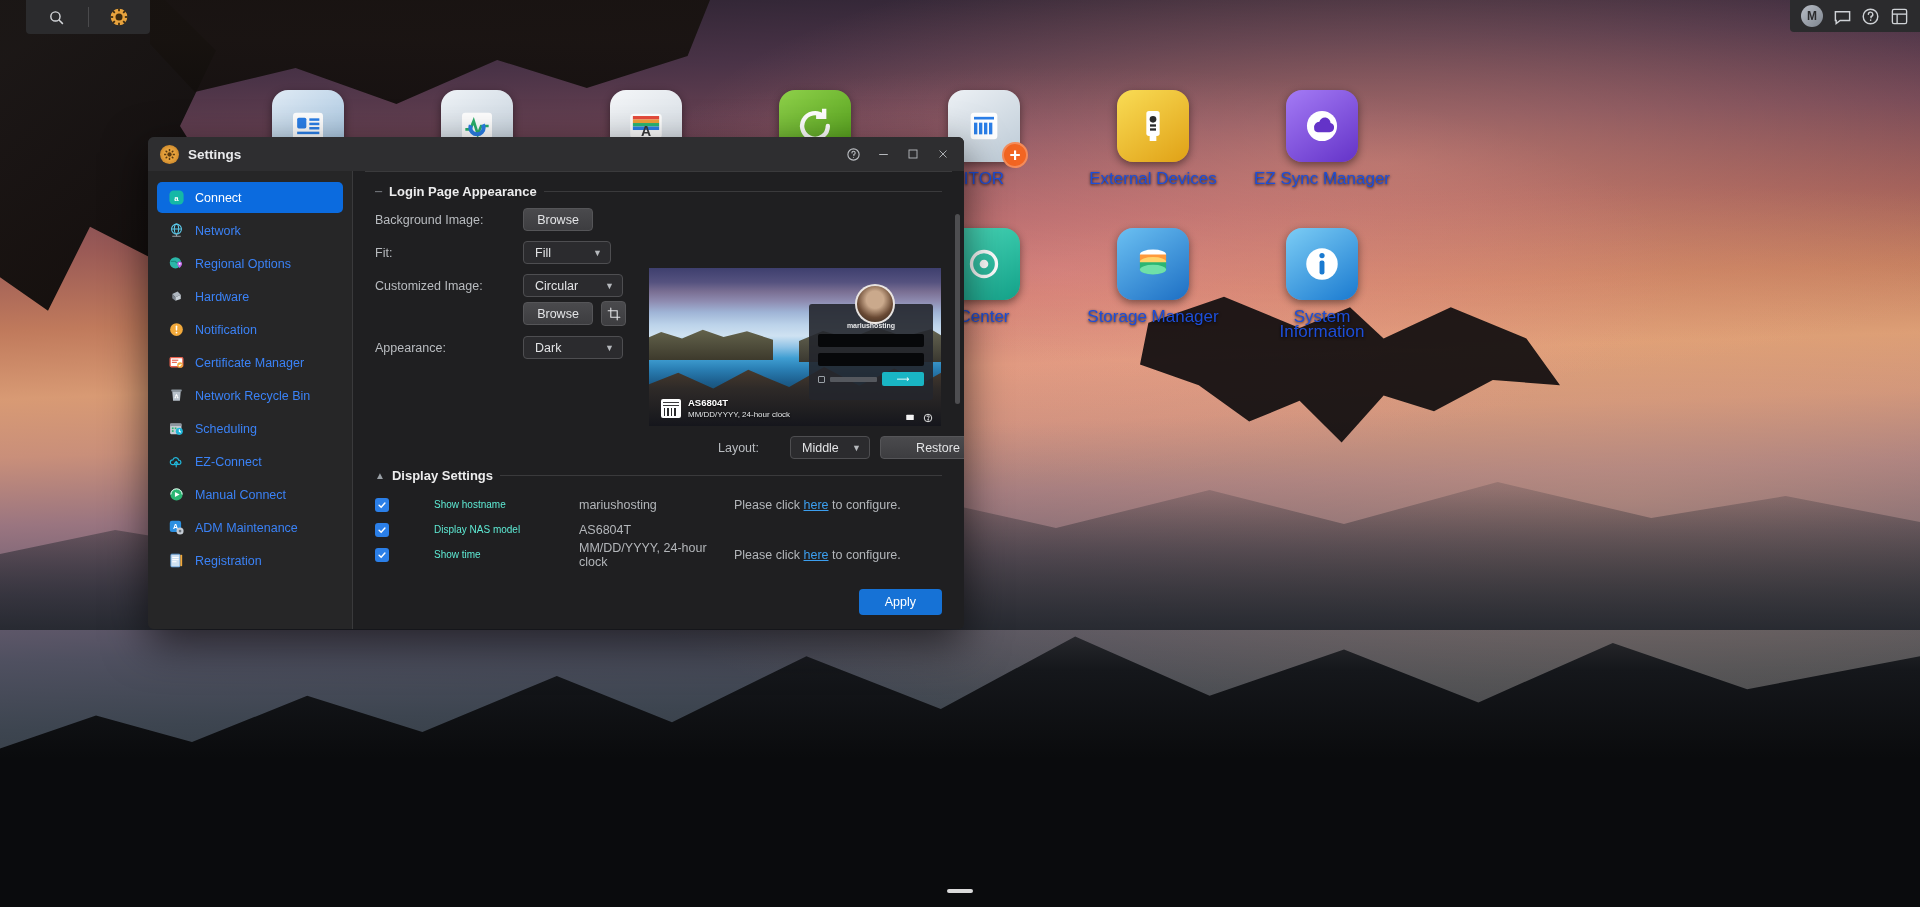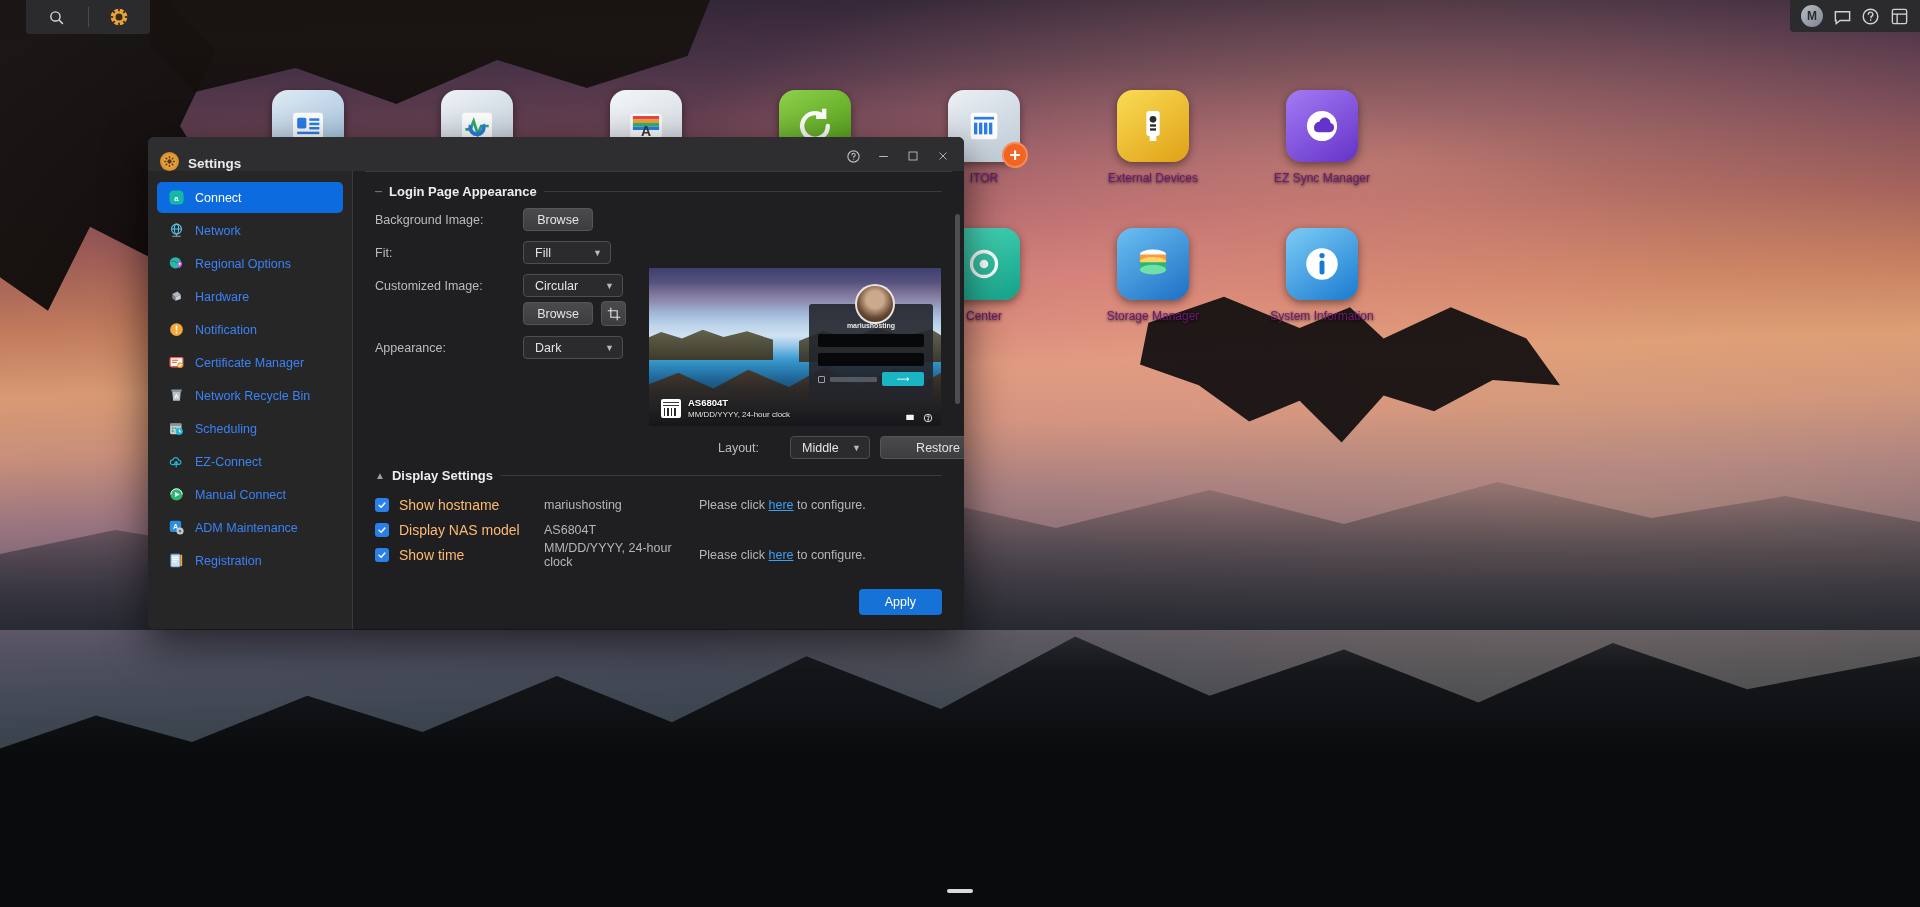--- a/index.html
+++ b/index.html
@@ -94,41 +94,41 @@
   .tb-ico { color: #cfd2d6; display: flex; align-items: center; }
 
   
   .dicon { position: absolute; width: 140px; text-align: center; }
   .dicon .tile {
     width: 72px; height: 72px; margin: 0 auto 9px; border-radius: 16px;
     display: flex; align-items: center; justify-content: center;
     box-shadow: 0 3px 9px rgba(0,0,0,.45); position: relative;
   }
   .dicon .lbl {
-    color: #701a75; font-size: 12px; line-height: 15px;
+    color: #1d4ed8; font-size: 17px; line-height: 15px;
     text-shadow: 0 1px 3px rgba(0,0,0,.85);
   }
   .badge-plus {
     position: absolute; right: -8px; bottom: -6px;
     width: 26px; height: 26px; border-radius: 50%;
     background: #f26522; color: #fff; font-size: 19px; font-weight: bold;
     display: flex; align-items: center; justify-content: center;
     border: 2px solid rgba(255,255,255,.25);
   }
 
   
   #settings {
     position: absolute; left: 148px; top: 137px;
     width: 816px; height: 492px;
     background: #262627; border-radius: 6px;
     box-shadow: 0 14px 44px rgba(0,0,0,.62);
     display: flex; flex-direction: column; overflow: hidden;
   }
   #titlebar {
-    height: 34px; background: #2e2e30; display: flex; align-items: flex-end;
+    height: 34px; background: #2e2e30; display: flex; align-items: center;
     padding: 0 6px 0 12px; flex: none;
   }
   #titlebar .gear {
     width: 19px; height: 19px; border-radius: 50%;
     background: radial-gradient(circle, #e8a33d 40%, #b9761f 100%);
     display: flex; align-items: center; justify-content: center; margin-right: 9px;
   }
   #win-title { color: #e9eaec; font-size: 13.5px; font-weight: bold; }
   .win-ctl {
     width: 30px; height: 30px; display: flex; align-items: center;
@@ -265,21 +265,21 @@
   #layoutrow .rlabel { width: 62px; }
 
   
   #dispsec { position: absolute; left: 22px; top: 296px; right: 22px; }
   .chkrow { display: flex; align-items: center; height: 25px; }
   .cbox {
     width: 14px; height: 14px; border-radius: 3px; background: #2b7fe8;
     display: flex; align-items: center; justify-content: center;
     color: #fff; flex: none; margin-right: 10px;
   }
-  .cblabel { width: 145px; font-size: 14px; color: #fdba74; }
+  .cblabel { width: 145px; font-size: 10px; color: #5eead4; margin-left: 35px; }
   .cbvalue { width: 155px; font-size: 12.5px; color: #b3b6ba; }
   .cbhint { font-size: 12.5px; color: #b3b6ba; }
   .cbhint a { color: #3c9ff0; text-decoration: underline; }
 
   #applybar { position: absolute; right: 22px; bottom: 14px; }
   #apply {
     background: #1672d6; border: none; border-radius: 4px; color: #fff;
     font-size: 12.5px; height: 26px; padding: 0 26px;
     display: inline-flex; align-items: center; justify-content: center;
   }

